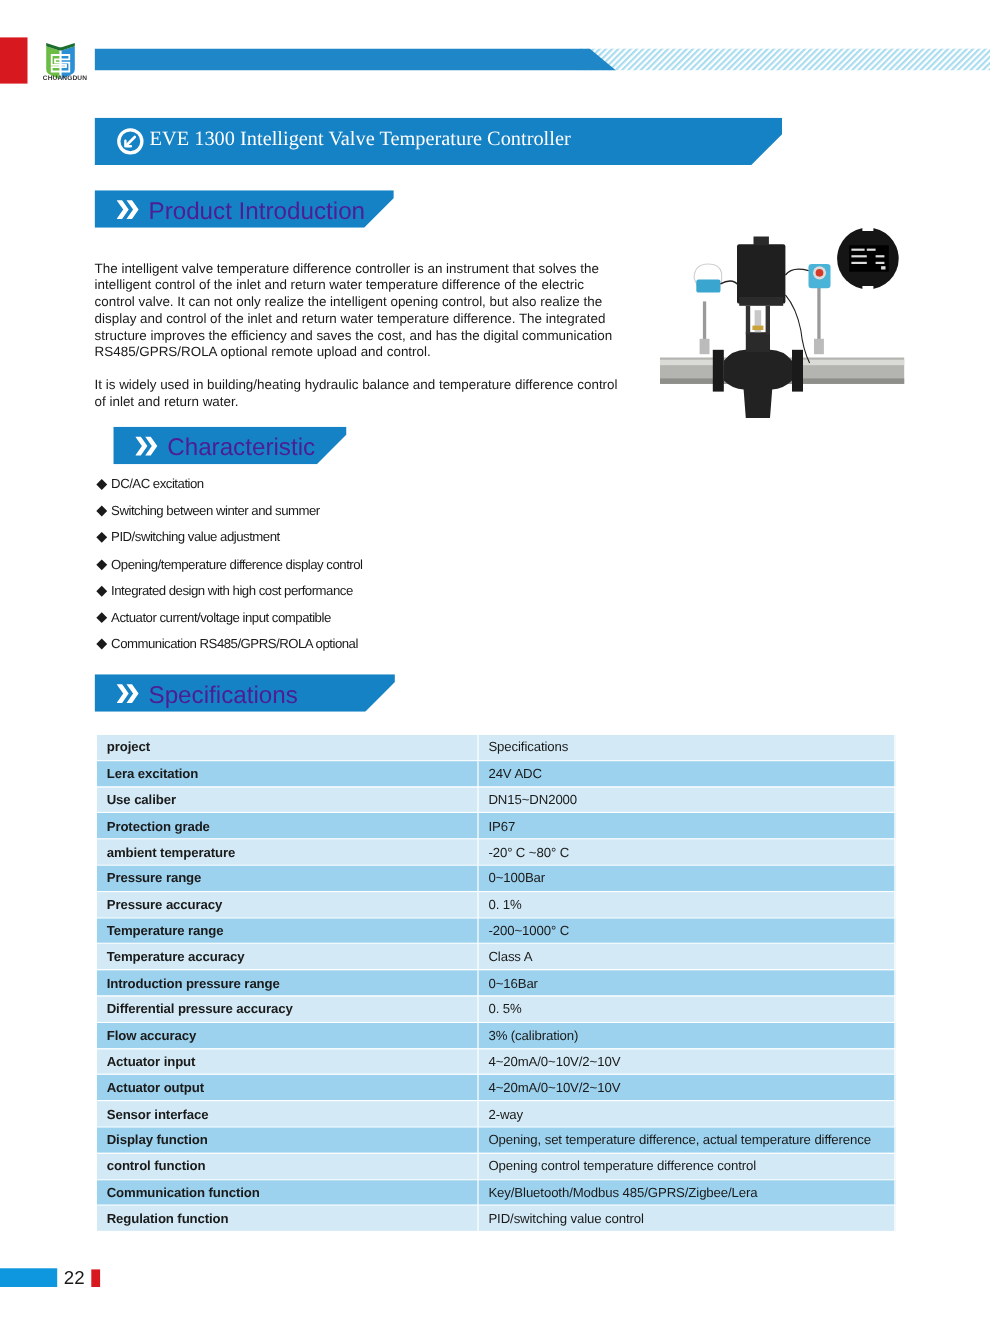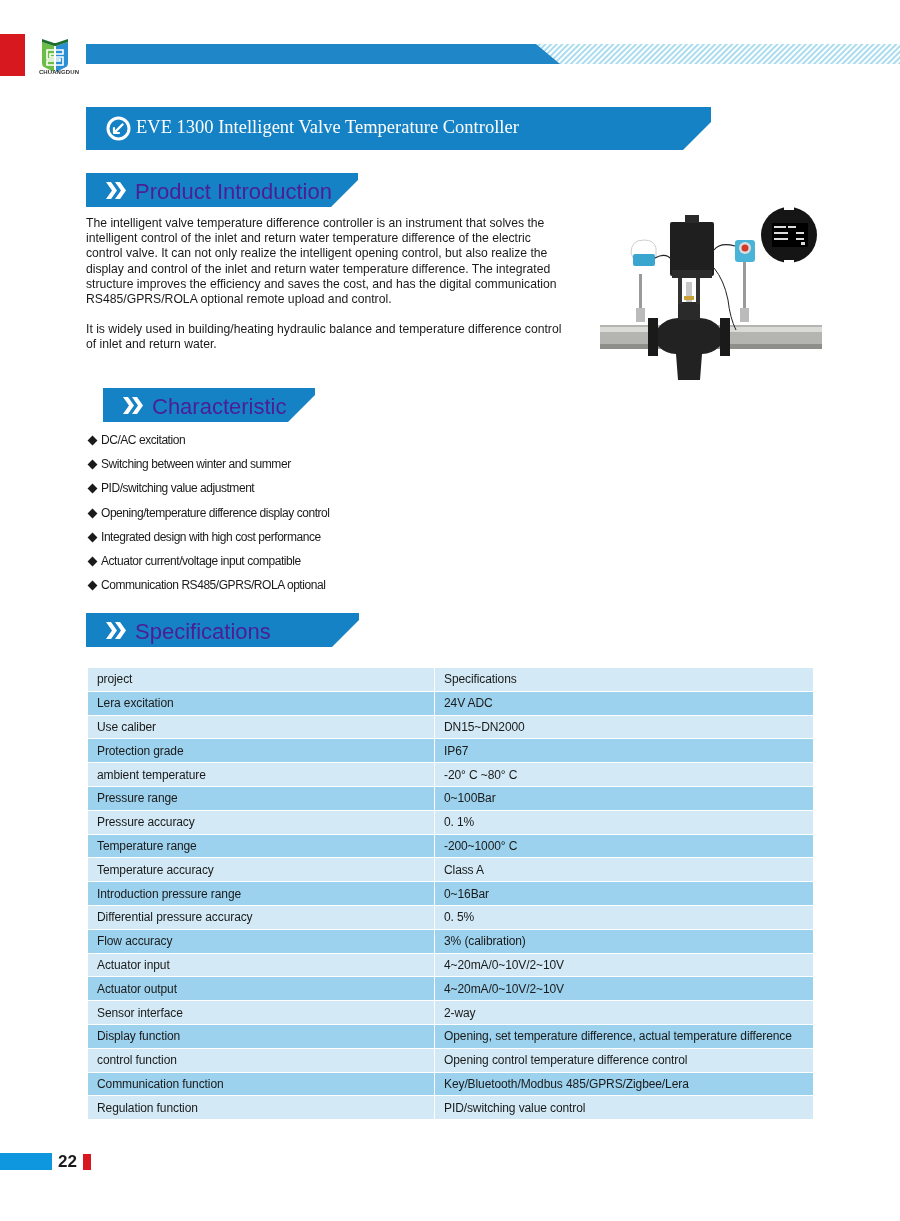--- a/index.html
+++ b/index.html
@@ -18,41 +18,41 @@
   .title-icon { position: absolute; left: 20px; top: 9px; width: 25px; height: 25px; }
   .title-text { position: absolute; left: 50px; top: 10px; font-size: 18.5px; color: #ffffff; white-space: nowrap; font-family: Liberation Serif, serif; }
 
   
   .section-banner { position: absolute; left: 86px; height: 34px; }
   .section-banner svg.bg { position: absolute; left: 0; top: 0; }
   .chev { position: absolute; left: 20px; top: 8px; width: 22px; height: 19px; }
   .section-title { position: absolute; left: 49px; top: 6px; font-size: 22px; color: #4c1d95; white-space: nowrap; }
 
   
-  .intro { position: absolute; left: 86px; top: 216px; width: 480px; font-size: 12.2px; line-height: 15.2px; color: #1a1a1a; }
+  .intro { position: absolute; left: 86px; top: 237px; width: 480px; font-size: 12.2px; line-height: 15.2px; color: #1a1a1a; }
   .intro p + p { margin-top: 15px; }
 
   
   .product-img { position: absolute; left: 596px; top: 190px; width: 230px; height: 195px; }
 
   
   .char-list { position: absolute; left: 86px; top: 433px; list-style: none; }
   .char-list li { height: 24.2px; font-size: 12px; letter-spacing: -0.45px; color: #1a1a1a; display: flex; align-items: flex-start; }
   .diamond { display: inline-block; width: 7px; height: 7px; background: #1a1a1a; transform: rotate(45deg); margin: 4px 5px 0 3px; flex: none; }
 
   
   .spec-table { position: absolute; left: 87px; top: 667px; width: 727px; border-collapse: collapse; }
   .spec-table td { height: 23.8px; font-size: 12px; color: #1a1a1a; padding: 0 9px; border: 1px solid #ffffff; vertical-align: middle; letter-spacing: -0.1px; }
-  .spec-table td.c1 { width: 347px; }
+  .spec-table td.c1 { width: 347px; font-weight: bold; }
   .spec-table tr:nth-child(odd) td { background: #d3eaf6; }
   .spec-table tr:nth-child(even) td { background: #9dd2ee; }
 
   
   .footer-bar { position: absolute; left: 0; top: 1153px; width: 52px; height: 17px; background: #0e96de; }
-  .page-num { position: absolute; left: 58px; top: 1152px; font-size: 17px; color: #1a1a1a; font-weight: bold; }
+  .page-num { position: absolute; left: 58px; top: 1152px; font-size: 17px; color: #1a1a1a; }
   .footer-red { position: absolute; left: 83px; top: 1154px; width: 8px; height: 16px; background: #d7191f; }
 </style>
 </head>
 <body>
 
 <div class="red-block"></div>
 <svg class="logo" viewBox="0 0 30 38">
   <path d="M2 6 L14 10 L14 36 L4 31 Q2 30 2 27 Z" fill="#6cbd45"></path>
   <path d="M16 10 L28 6 L28 27 Q28 30 26 31 L16 36 Z" fill="#2b8fd6"></path>
   <path d="M2 6 L14 10 L16 10 L28 6 L28 3 L16 7 L14 7 L2 3 Z" fill="#1d6d2f"></path>

